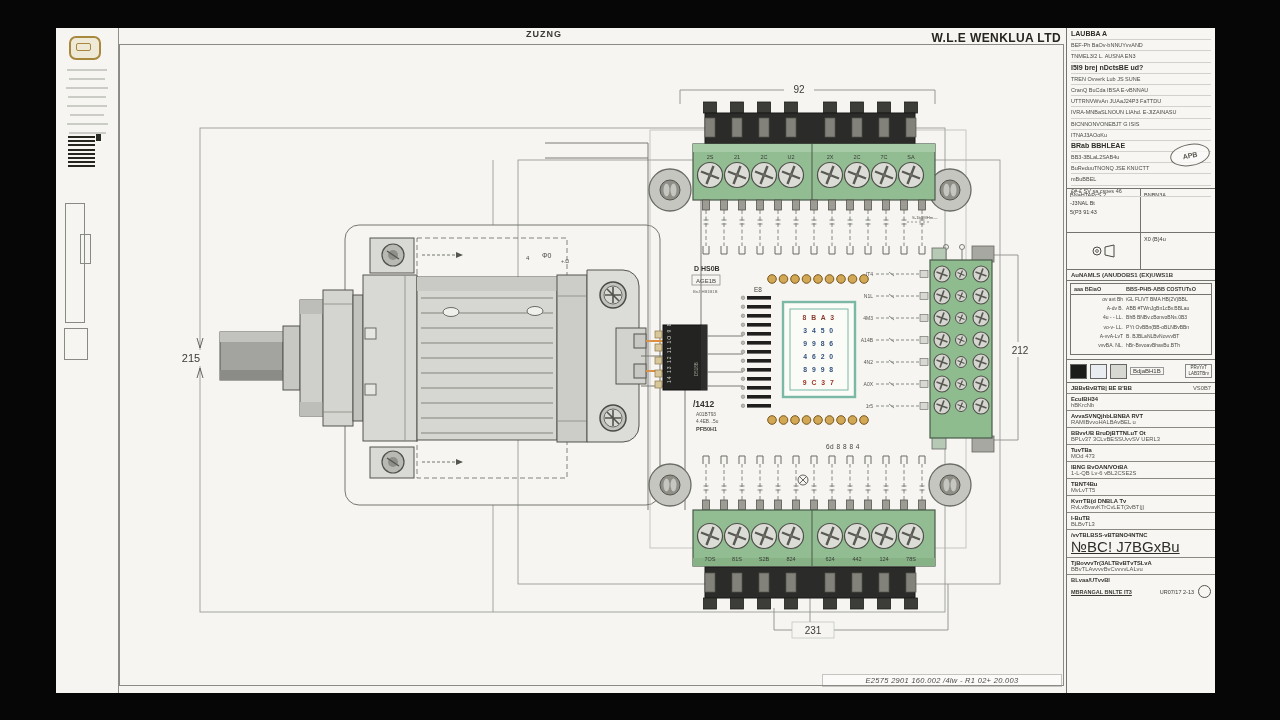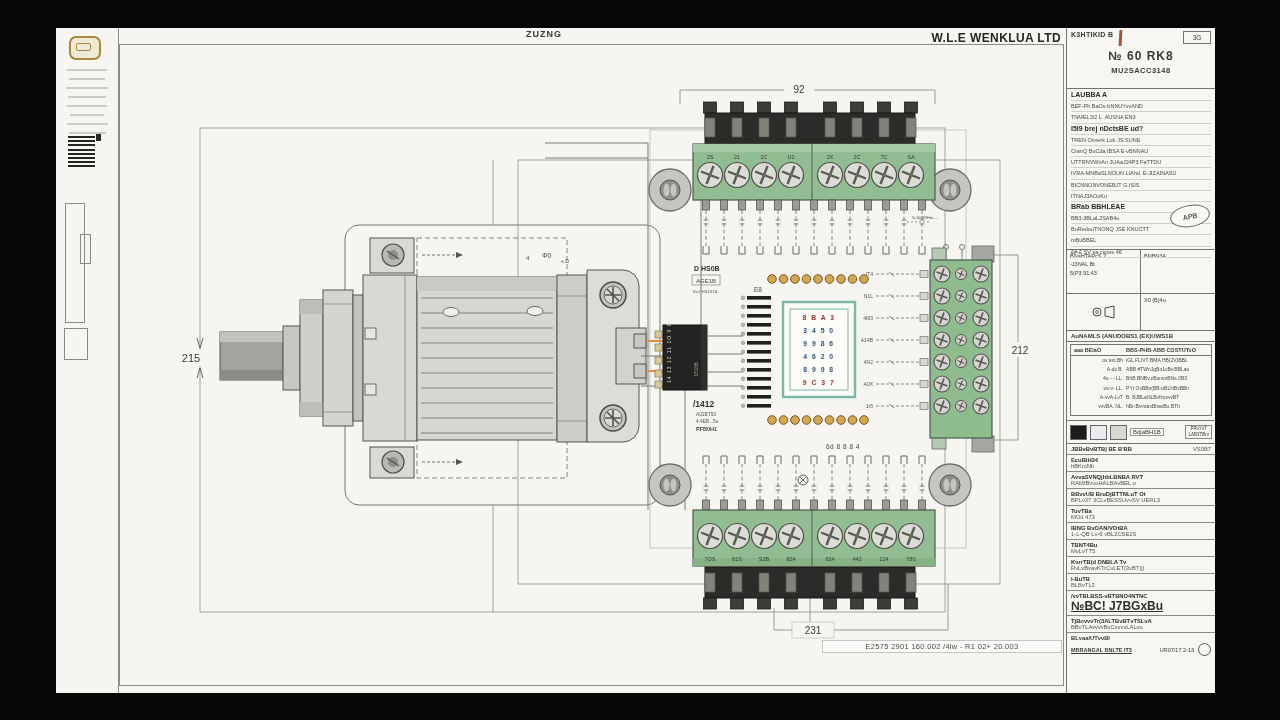--- a/index.html
+++ b/index.html
@@ -18,23 +18,23 @@
     background:repeating-linear-gradient(to bottom,#26261f 0 2px,#f6f5f2 2px 4.2px);}
   .barcode-notch{position:absolute;left:40px;top:106px;width:5px;height:7px;background:#2a2a24;}
   .strip-box1{position:absolute;left:9px;top:175px;width:18px;height:118px;border:1px solid #8a8a84;}
   .strip-capsule{position:absolute;left:14px;top:30px;width:9px;height:28px;border:1px solid #8a8a84;}
   .strip-box2{position:absolute;left:8px;top:300px;width:22px;height:30px;border:1px solid #8a8a84;}
   
   .top-center-label{position:absolute;left:470px;top:1px;font-size:9px;color:#3a3a36;
     letter-spacing:1px;font-weight:bold;}
   .top-right-label{position:absolute;left:800px;top:3px;width:205px;text-align:right;
     font-size:12px;color:#26261f;font-weight:bold;letter-spacing:.4px;}
-  .sheet-footer{position:absolute;left:766px;top:612px;width:238px;text-align:center;
+  .sheet-footer{position:absolute;left:766px;top:646px;width:238px;text-align:center;
     font-size:7.5px;color:#4a4a46;border:1px solid #c5c4c0;background:rgba(255,255,255,.5);
-    padding:1px 0;letter-spacing:.3px;}
+    padding:1px 0;letter-spacing:.3px;font-style:italic;}
   
   .tb{position:absolute;left:1010px;top:0;width:148px;height:665px;border-left:1px solid #74746e;
     background:#f7f6f3;color:#3a3a34;overflow:hidden;}
   .tb-header{position:relative;padding:3px 4px 2px 4px;border-bottom:1px solid #74746e;height:55px;}
   .tb-h-row{display:flex;justify-content:space-between;align-items:flex-start;}
   .tb-h-small{font-size:7px;font-weight:bold;letter-spacing:.3px;}
   .tb-h-box{width:26px;height:11px;border:1px solid #74746e;font-size:6.5px;text-align:center;line-height:11px;}
   .tb-tick{position:absolute;left:52px;top:2px;width:3px;height:16px;background:#9a5b33;transform:rotate(3deg);}
   .tb-title{text-align:center;font-size:12px;font-weight:bold;letter-spacing:1px;margin-top:5px;}
   .tb-sub{text-align:center;font-size:7.5px;font-weight:bold;letter-spacing:.5px;margin-top:3px;}
@@ -60,21 +60,21 @@
   .p-row .r{width:62%;overflow:hidden;}
   .tb-swatch{display:flex;align-items:center;gap:3px;padding:2px 3px;border-bottom:1px solid #74746e;height:18px;}
   .sw{width:15px;height:13px;border:1px solid #666;}
   .sw1{background:#1c1c1a;}.sw2{background:#e9edf2;}.sw3{background:#d8d8d3;}
   .sw-label{font-size:6px;border:1px solid #999;padding:0 2px;white-space:nowrap;}
   .sw-note{margin-left:auto;border:1px solid #888;font-size:4.5px;line-height:1.35;padding:0 2px;text-align:center;}
   .f-row{border-bottom:1px solid #8a8a82;padding:2px 4px;}
   .f-row.first{display:flex;justify-content:space-between;align-items:center;}
   .f-label{font-size:5.8px;font-weight:bold;color:#2f2f29;white-space:nowrap;overflow:hidden;}
   .f-value{font-size:5.8px;color:#56564e;white-space:nowrap;overflow:hidden;}
-  .f-row.big .f-value{font-size:12px;font-weight:bold;text-decoration:underline;color:#2f2f29;}
+  .f-row.big .f-value{font-size:15px;font-weight:normal;text-decoration:underline;color:#2f2f29;}
   .tb-footer{padding:2px 4px;}
   .tbf-l1{font-size:5.8px;font-weight:bold;}
   .tbf-row{display:flex;align-items:center;gap:4px;margin-top:2px;}
   .tbf-left{font-size:5.5px;font-weight:bold;text-decoration:underline;white-space:nowrap;}
   .tbf-date{font-size:5.5px;margin-left:auto;white-space:nowrap;}
   .logo-circle{width:11px;height:11px;border:1.5px solid #55554d;border-radius:50%;flex:0 0 auto;}
 </style>
 </head>
 <body>
 
@@ -512,29 +512,20 @@
             <use href="#screw-xs" xlink:href="#screw-xs" transform="translate(905,356)"></use>
             <use href="#screw-md" xlink:href="#screw-md" transform="translate(925,356)"></use>
         <use href="#screw-md" xlink:href="#screw-md" transform="translate(886,378)"></use>
             <use href="#screw-xs" xlink:href="#screw-xs" transform="translate(905,378)"></use>
             <use href="#screw-md" xlink:href="#screw-md" transform="translate(925,378)"></use>
       </g>
     </g>
   </svg>
 
   <div class="tb">
-    <div class="tb-header">
-      <div class="tb-tick"></div>
-      <div class="tb-h-row">
-        <span class="tb-h-small">K3HTIKID B</span>
-        <span class="tb-h-box">3G</span>
-      </div>
-      <div class="tb-title">№ 60 RK8</div>
-      <div class="tb-sub">MU2SACC3148</div>
-    </div>
 
     <div class="tb-notes">
       <div class="note h">LAUBBA A</div>
       <div class="note">BEF-Ph BaOv-bNNUYvvAND</div>
       <div class="note">TNMEL3/2 L. AUSNA EN3</div>
       <div class="note h">I5I9 brej nDctsBE ud?</div>
       <div class="note">TREN Ovverk Lub JS SUNE</div>
       <div class="note">CranQ BuCda IBSA E-vBNNAU</div>
       <div class="note">UTTRNVWvAn JUAaJ24P3 FaTTDU</div>
       <div class="note">IVRA-MNBaSLNOUN LIAhd. E-JIZAINASU</div>

